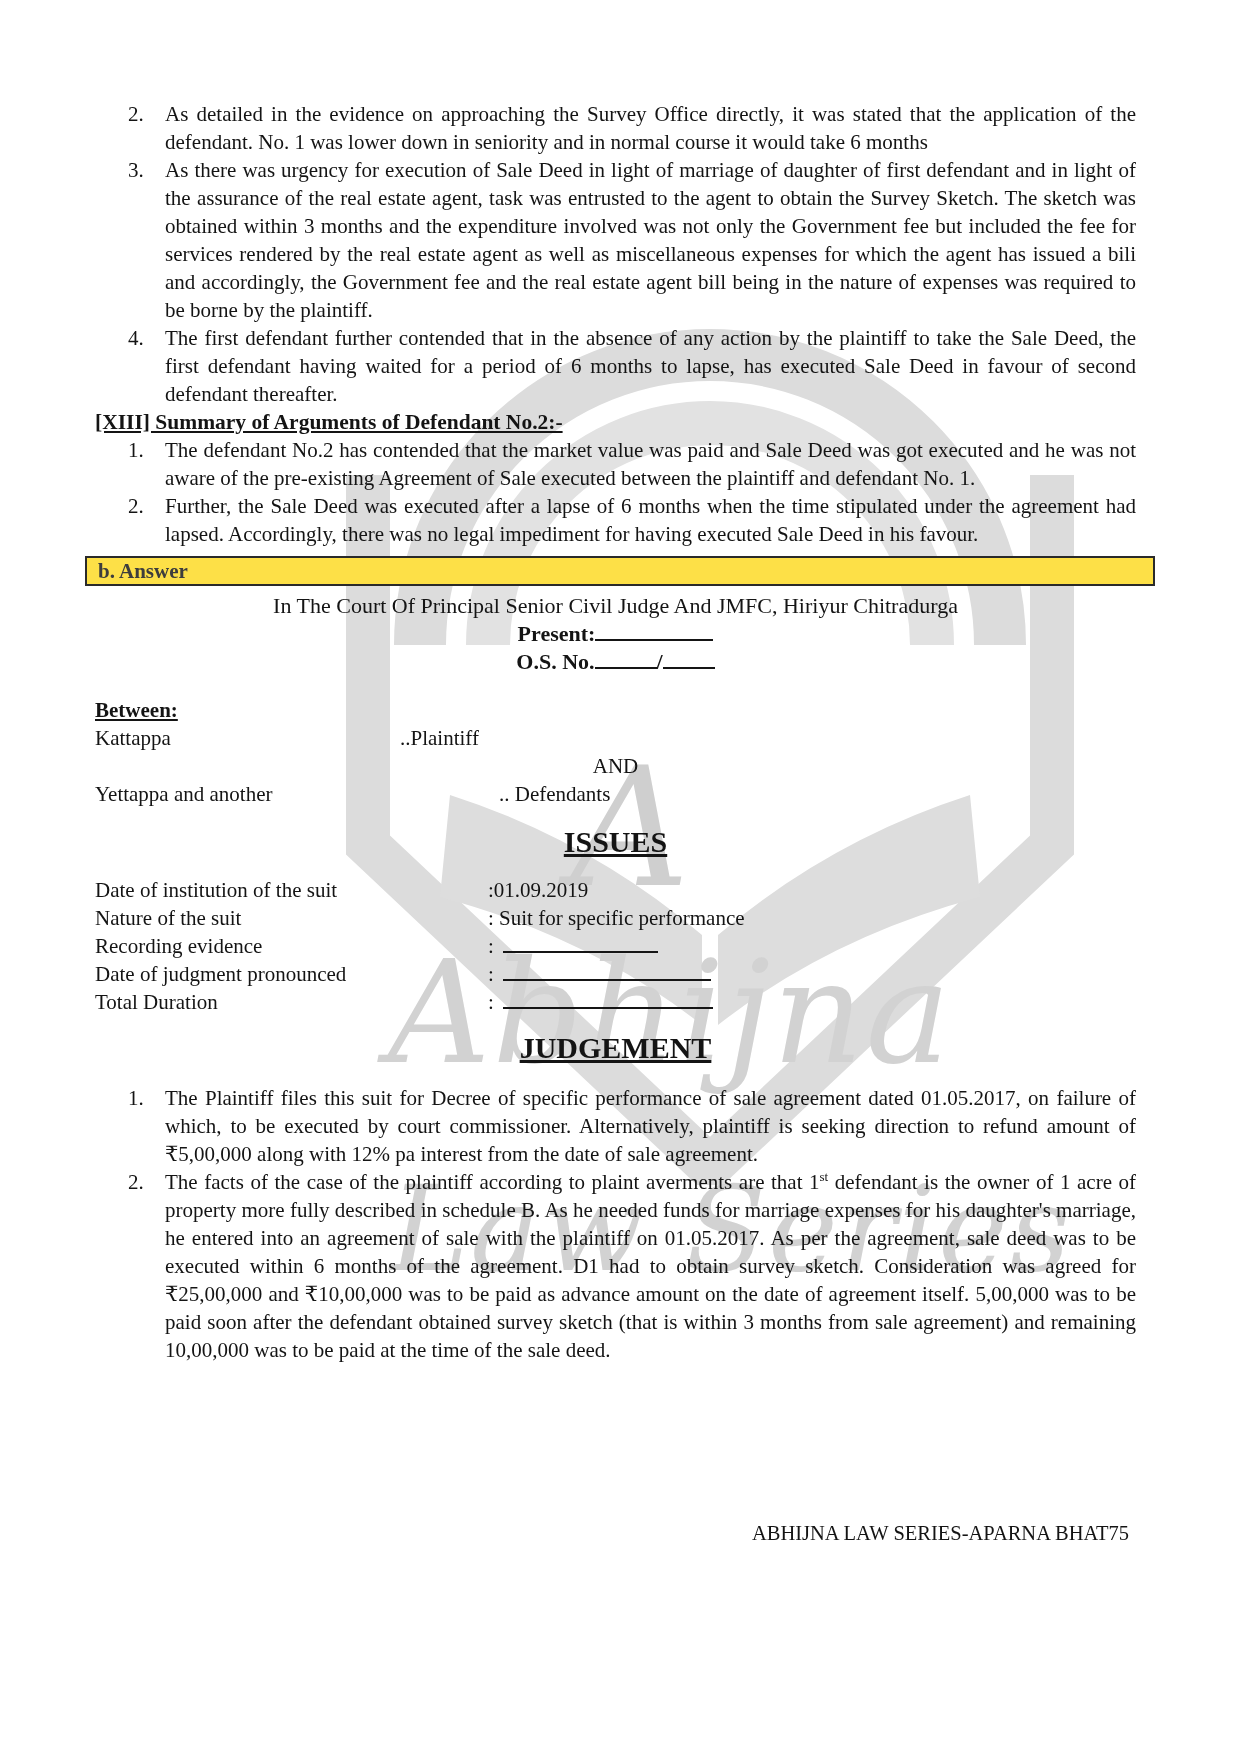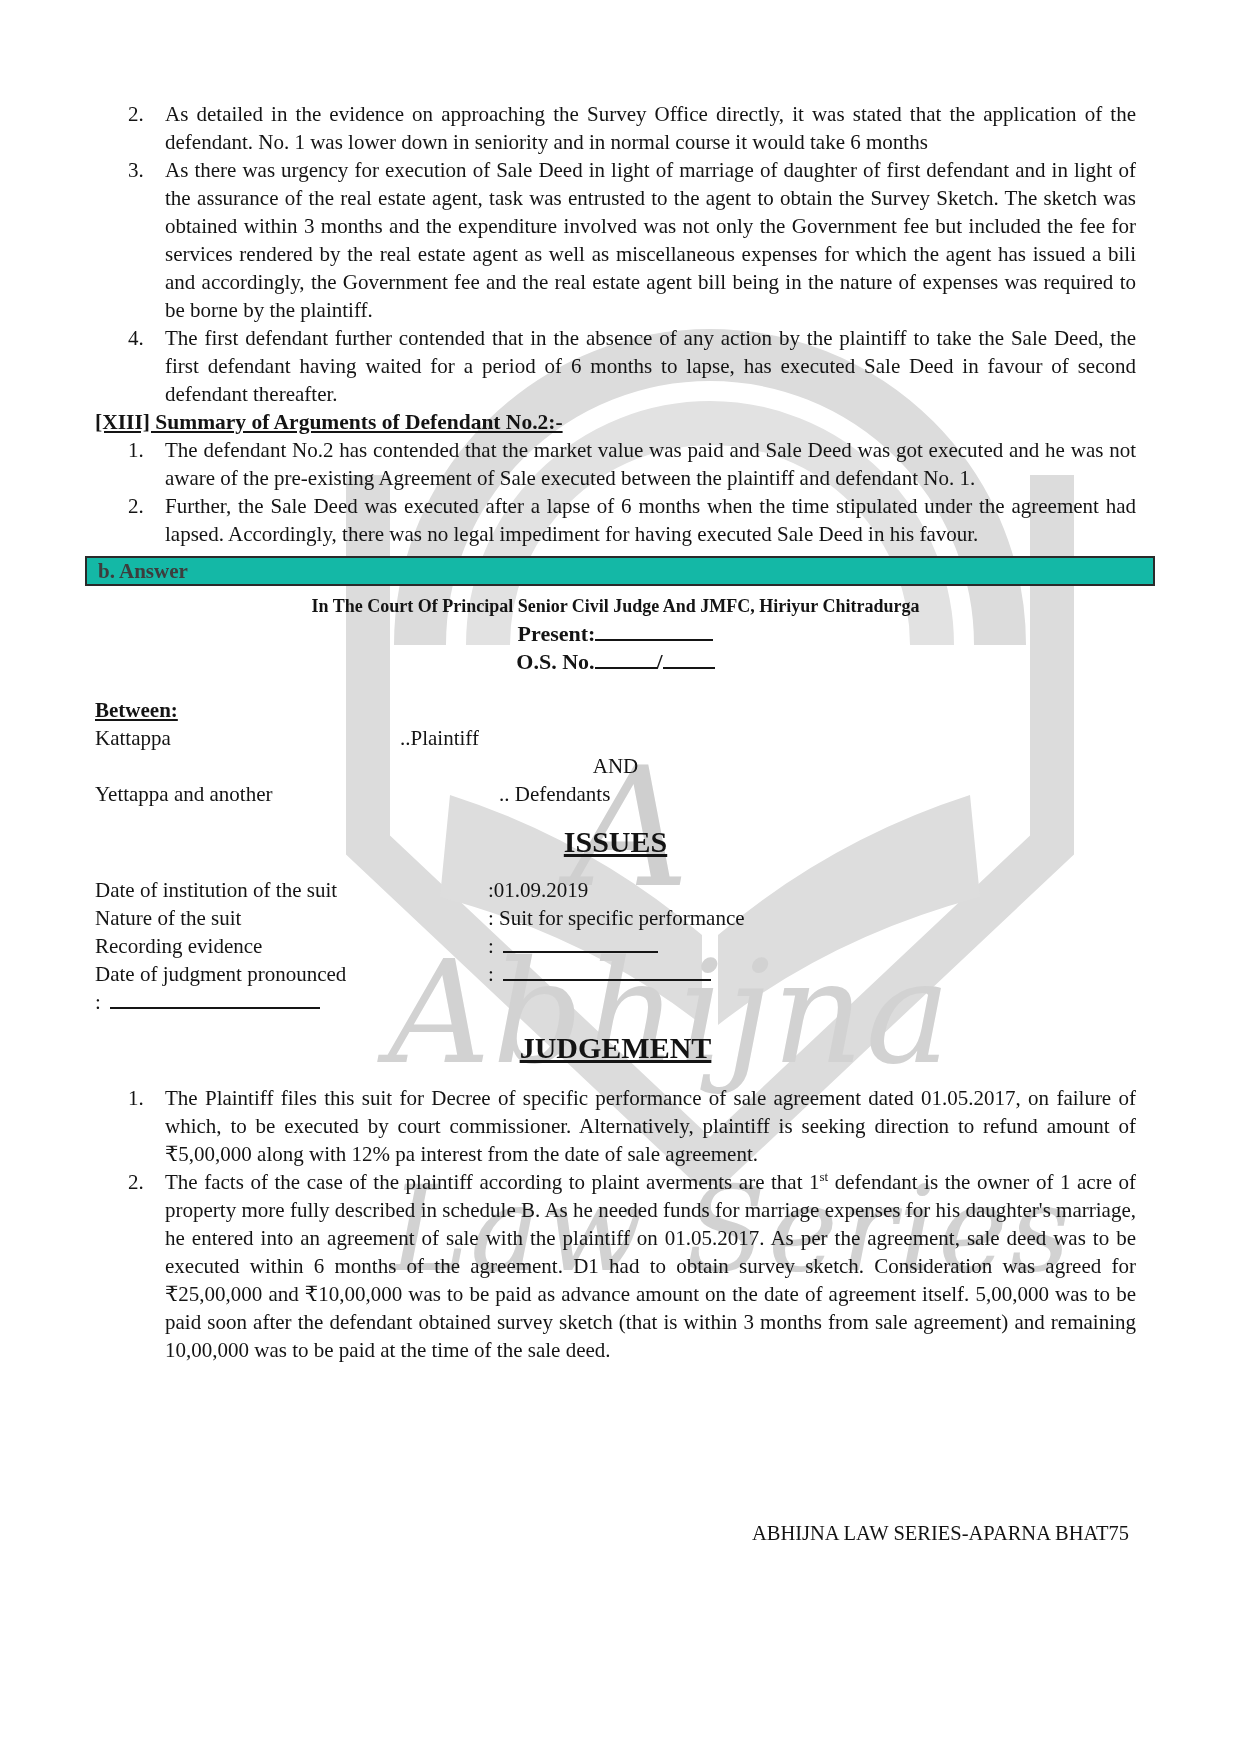--- a/index.html
+++ b/index.html
@@ -46,30 +46,30 @@
     text-align: justify;
   }
   .section-heading {
     font-weight: bold;
     text-decoration: underline;
     font-size: 21.5px;
   }
   .answer-bar {
     margin: 8px 0 6px -10px;
     width: 1070px;
-    background: #14b8a6;
+    background: #fde047;
     border: 2px solid #2a2a2a;
     font-weight: bold;
     color: #3d3d3d;
     font-size: 21px;
     line-height: 24px;
     padding: 1px 0 1px 11px;
   }
   .center { text-align: center; }
-  .court-heading { font-weight: bold; font-size: 18px; margin-top: 4px; }
+  .court-heading { font-weight: normal; font-size: 22px; margin-top: 4px; }
   .present-line, .os-line { font-weight: bold; font-size: 22px; }
   .blank {
     display: inline-block;
     border-bottom: 2px solid #151515;
     height: 19px;
     vertical-align: baseline;
   }
   .blank-present { width: 118px; }
   .blank-os-1 { width: 62px; }
   .blank-os-2 { width: 52px; }
@@ -193,20 +193,21 @@
       </div>
       <div class="issue-row">
         <span class="issue-label">Recording evidence</span>
         <span><span>:</span><span class="iblank iblank-1"></span></span>
       </div>
       <div class="issue-row">
         <span class="issue-label">Date of judgment pronounced</span>
         <span><span>:</span><span class="iblank iblank-2"></span></span>
       </div>
       <div class="issue-row">
+        <span class="issue-label">Total Duration</span>
         <span><span>:</span><span class="iblank iblank-3"></span></span>
       </div>
     </div>
 
     <div class="judgement-heading">JUDGEMENT</div>
 
     <div class="num-item">
       <span class="num">1.</span>
       <span class="txt">The Plaintiff files this suit for Decree of specific performance of sale agreement dated 01.05.2017, on failure of which, to be executed by court commissioner. Alternatively, plaintiff is seeking direction to refund amount of ₹5,00,000 along with 12% pa interest from the date of sale agreement.</span>
     </div>

